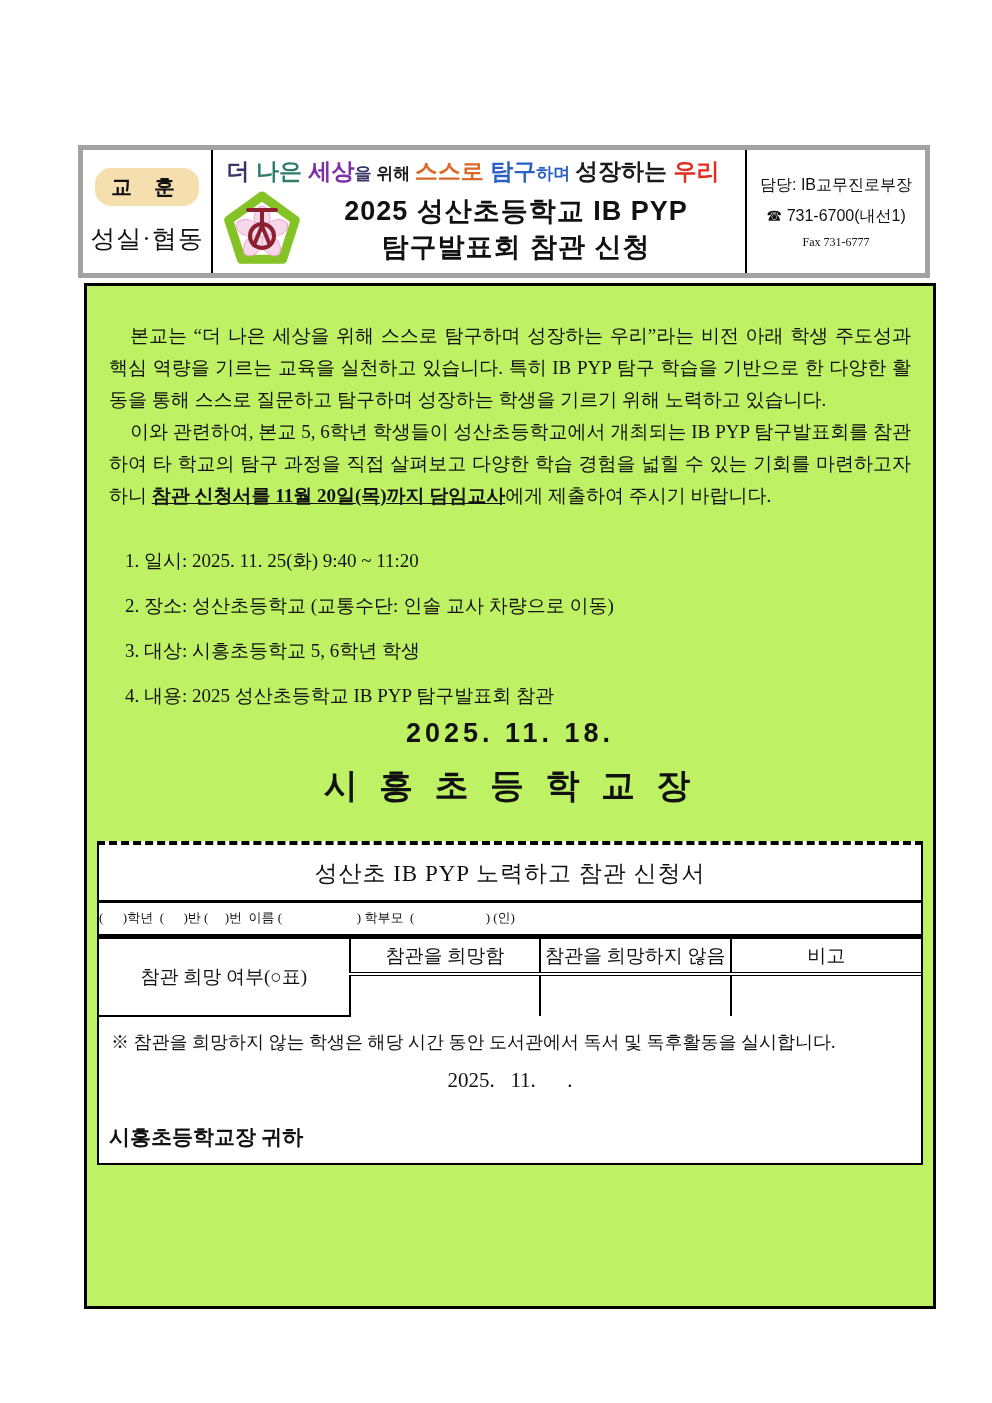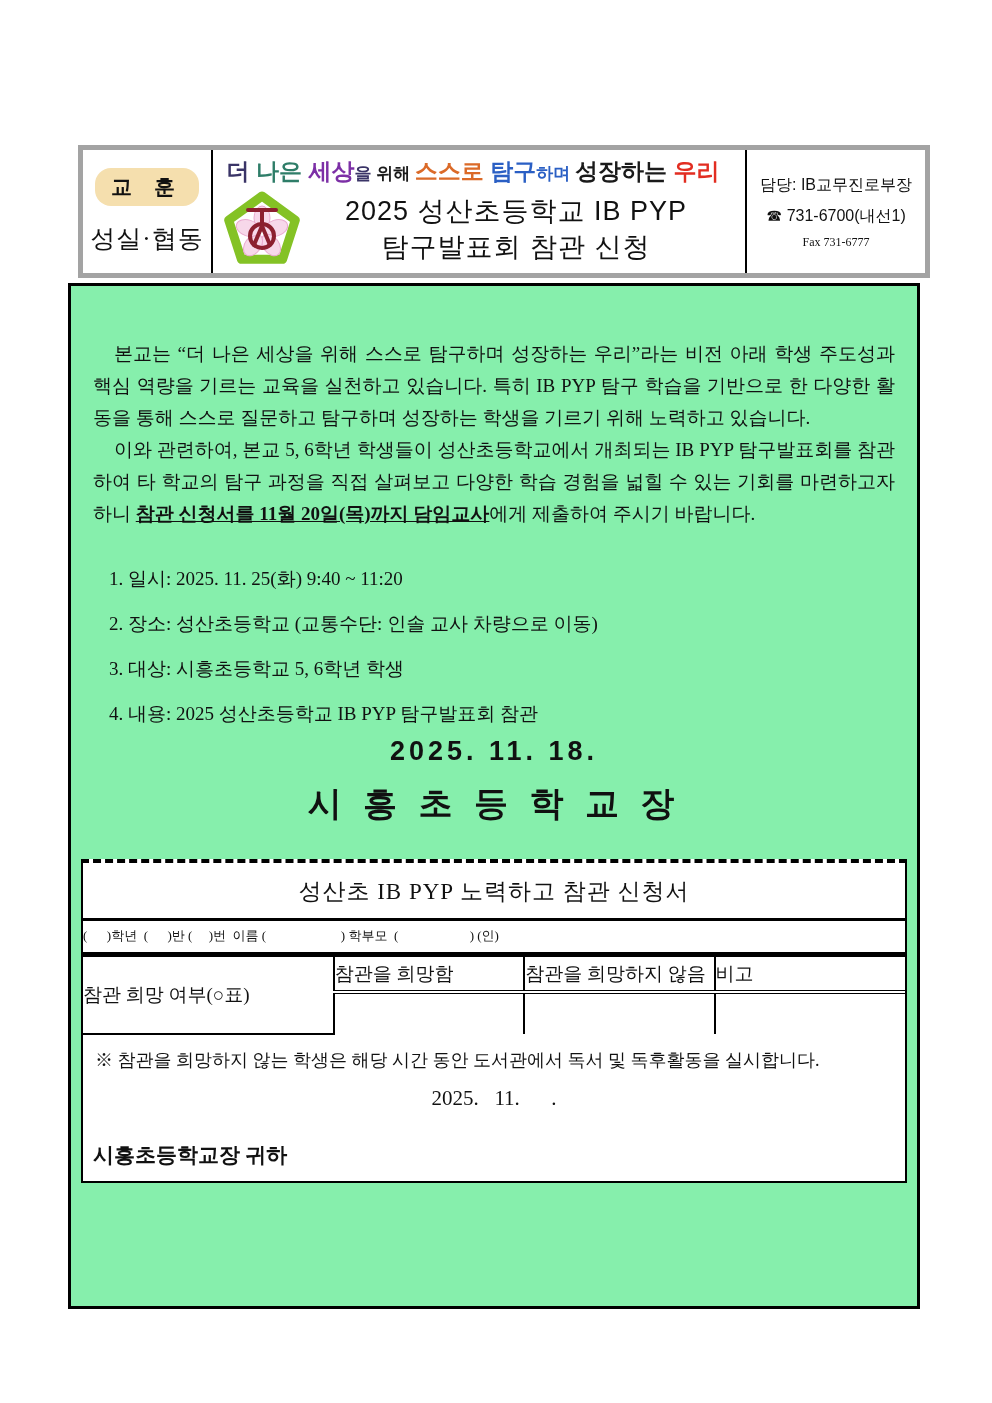--- a/index.html
+++ b/index.html
@@ -41,38 +41,38 @@
     font-family: "Liberation Sans", sans-serif;
     font-weight: bold; padding-top: 2px;
   }
   .sg-lg { font-size: 23px; }
   .sg-sm { font-size: 17px; }
   .title-row { flex: 1; display: flex; align-items: center; }
   .emblem-wrap { width: 86px; display: flex; justify-content: center; }
   .main-title {
     flex: 1; text-align: center;
     font-family: "Liberation Sans", sans-serif;
-    font-weight: normal; font-size: 27px; line-height: 1.35;
+    font-weight: bold; font-size: 27px; line-height: 1.35;
     letter-spacing: 1px;
   }
   .contact-cell {
     width: 180px; border-left: 2px solid #000;
     display: flex; flex-direction: column; justify-content: center; align-items: center;
     text-align: center; line-height: 1.95; padding: 2px;
   }
   .contact-manager, .contact-phone { font-family: "Liberation Sans", sans-serif; font-size: 16px; white-space: nowrap; }
   .contact-fax { font-size: 12px; white-space: nowrap; }
 
   
   .main-box {
-    position: absolute; left: 68px; top: 283px;
+    position: absolute; left: 84px; top: 283px;
     width: 852px; height: 1026px;
     border: 3px solid #000;
-    background: #86efac;
-    padding: 52px 22px 0 22px;
+    background: #bef264;
+    padding: 34px 22px 0 22px;
   }
   .para {
     font-size: 19px; line-height: 32px;
     text-align: justify; word-break: break-all;
     text-indent: 1.1em;
   }
   .emph { font-weight: bold; text-decoration: underline; }
   .details-list { margin-top: 26px; padding-left: 16px; list-style: none; }
   .details-list li { font-size: 19px; line-height: 45px; white-space: pre; }
 
@@ -99,21 +99,21 @@
     text-align: center; font-size: 23px; letter-spacing: 1px;
     padding: 13px 0 11px 0;
   }
   .info-row {
     border-top: 3px solid #000; border-bottom: 3px solid #000;
     font-size: 13px; padding: 6px 0 7px 0;
     white-space: pre; overflow: hidden;
   }
   .grid-table { width: 100%; border-collapse: collapse; table-layout: fixed; }
   .grid-table td {
-    border: 2px solid #000; font-size: 19px;
+    border: 2px solid #000; text-align: center; font-size: 19px;
   }
   .grid-table td:first-child { border-left: none; }
   .grid-table td:last-child { border-right: none; }
   .grid-table tr:last-child td { border-bottom: none; }
   .row-label-cell { width: 30.5%; font-size: 20px; }
   .hdr-cell { height: 36px; border-bottom: 4px double #000 !important; }
   .empty-cell { height: 42px; }
   .tbl-bottom { border-bottom: 3px solid #000; }
 
   .form-note { font-size: 18px; padding: 13px 12px 0 12px; white-space: nowrap; overflow: hidden; }

